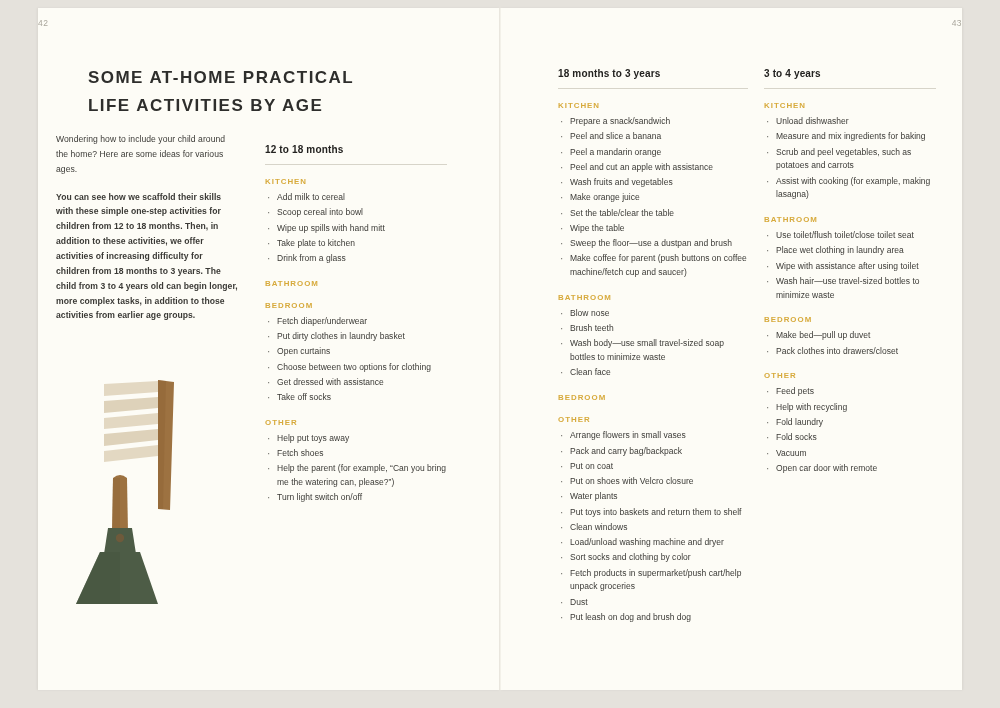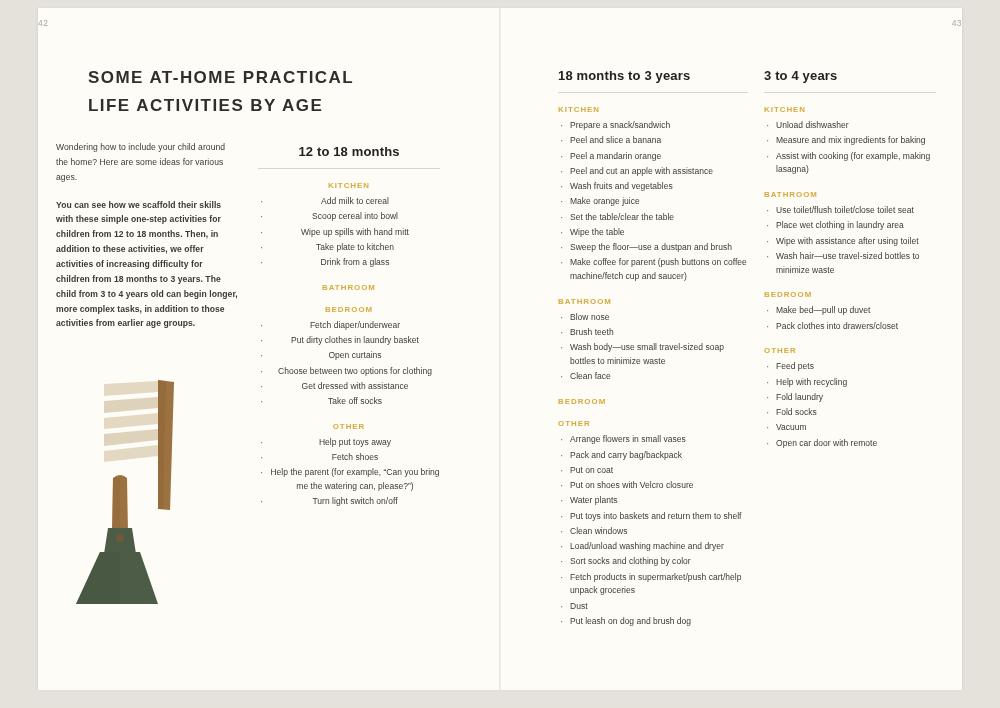--- a/index.html
+++ b/index.html
@@ -63,37 +63,37 @@
     font-weight: bold;
     letter-spacing: 1.45px;
     line-height: 1.62;
     color: #2e2e2c;
     text-transform: uppercase;
   }
 
   .intro {
     position: absolute;
     left: 56px;
-    top: 140px;
+    top: 132px;
     width: 182px;
     font-size: 8.6px;
     line-height: 1.73;
     color: #3b3a36;
     letter-spacing: 0.05px;
   }
   .intro p { margin: 0 0 13px 0; }
   .intro p:last-child { margin-bottom: 0; font-weight: bold; }
 
   
   .col {
     position: absolute;
     box-sizing: border-box;
   }
   .col-head {
-    font-size: 13px;
+    font-size: 10px;
     font-weight: bold;
     color: #232220;
     letter-spacing: 0.15px;
     margin-bottom: 9px;
   }
   .col-rule {
     height: 1px;
     background: #d7d4c9;
     margin-bottom: 12px;
   }
@@ -126,21 +126,21 @@
     content: "·";
     position: absolute;
     left: 2px;
     top: -1px;
     color: #6b6a64;
     font-size: 10px;
     line-height: 1.62;
   }
 
   
-  .col-12to18 { left: 258px; top: 144px; width: 182px; text-align: center; }
+  .col-12to18 { left: 265px; top: 144px; width: 182px; }
   .col-18to3  { left: 558px; top: 68px;  width: 190px; }
   .col-3to4   { left: 764px; top: 68px;  width: 172px; }
 
   
   .illustration {
     position: absolute;
     left: 70px;
     top: 368px;
     width: 150px;
     height: 240px;
@@ -278,20 +278,21 @@
       </div>
     </div>
   <div class="col col-3to4">
       <div class="col-head">3 to 4 years</div>
       <div class="col-rule"></div>
       <div class="room-block">
         <div class="room-head">Kitchen</div>
         <ul class="tasks">
           <li>Unload dishwasher</li>
           <li>Measure and mix ingredients for baking</li>
+          <li>Scrub and peel vegetables, such as potatoes and carrots</li>
           <li>Assist with cooking (for example, making lasagna)</li>
         </ul>
       </div>
       <div class="room-block">
         <div class="room-head">Bathroom</div>
         <ul class="tasks">
           <li>Use toilet/flush toilet/close toilet seat</li>
           <li>Place wet clothing in laundry area</li>
           <li>Wipe with assistance after using toilet</li>
           <li>Wash hair—use travel-sized bottles to minimize waste</li>

